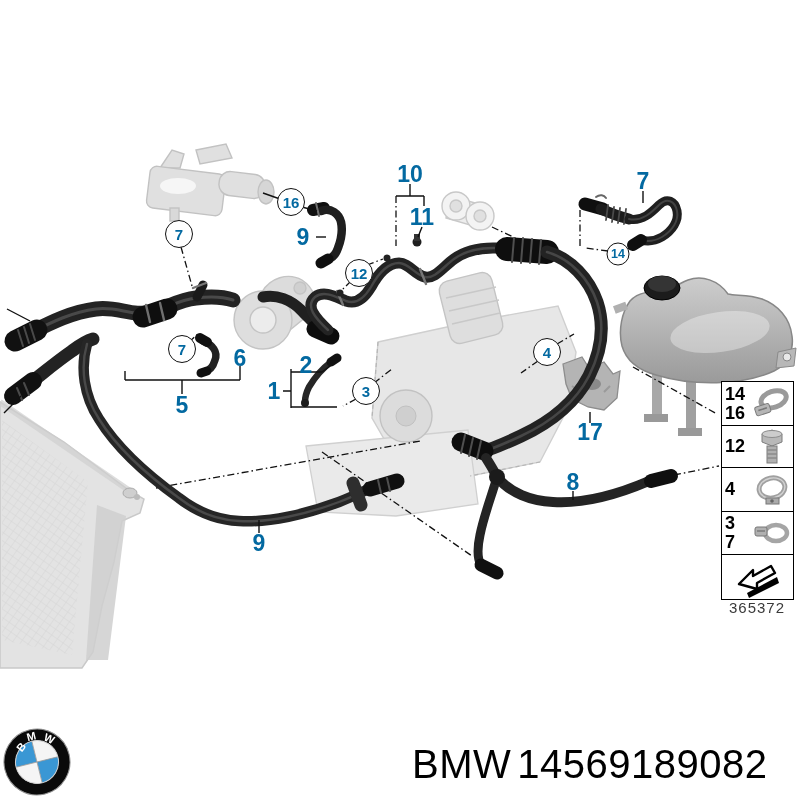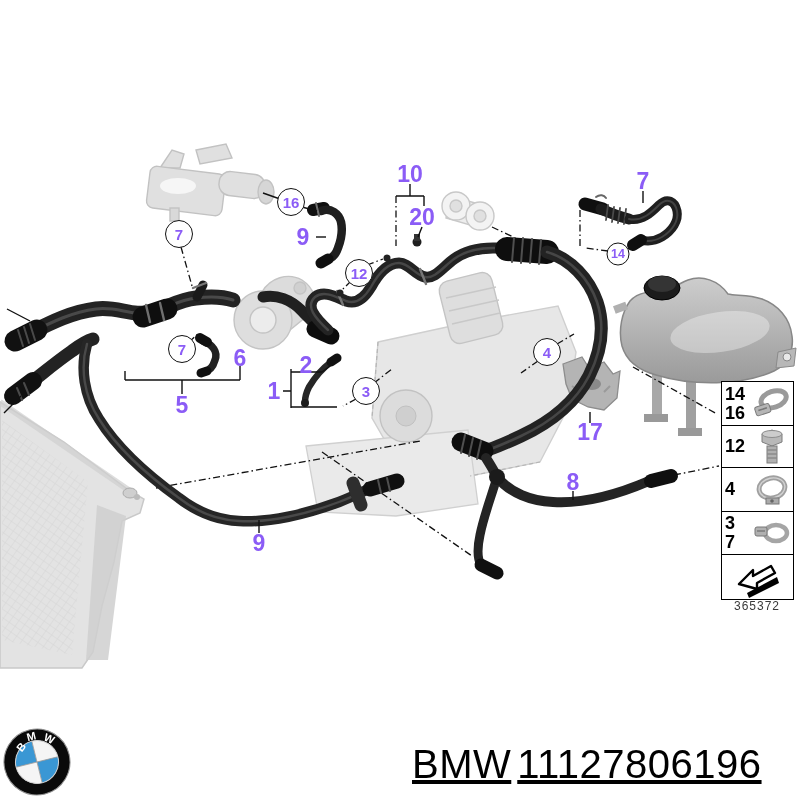--- a/index.html
+++ b/index.html
@@ -1,35 +1,35 @@
 <!DOCTYPE html>
 <html><head>
 <meta charset="utf-8">
 <style>
   html,body{margin:0;padding:0;background:#fff;}
   .stage{position:relative;width:800px;height:800px;background:#fff;overflow:hidden;
          font-family:"Liberation Sans",sans-serif;}
   .layer{position:absolute;left:0;top:0;}
-  .callout{position:absolute;transform:translate(-50%,-50%);color:#8b5cf6;
+  .callout{position:absolute;transform:translate(-50%,-50%);color:#0369a1;
            font-weight:bold;white-space:nowrap;line-height:1;}
   .callout.plain{font-size:23px;}
   .callout.circled{width:26px;height:26px;border:1.8px solid #111;border-radius:50%;
            background:#fff;font-size:15px;display:flex;align-items:center;justify-content:center;}
   .callout.circled.small{width:21px;height:21px;border-width:1.5px;font-size:12.5px;}
   .legend{position:absolute;left:721px;top:381px;width:71px;border:1.6px solid #000;background:#fff;}
   .legend-row{display:flex;align-items:center;border-bottom:1.4px solid #000;padding:1px 1px;}
   .legend-row:last-child{border-bottom:none;}
   .legend-nums{width:26px;display:flex;flex-direction:column;justify-content:center;
            font-weight:bold;font-size:18px;color:#000;line-height:1.05;padding-left:2px;}
   .legend-icon{flex:1;display:flex;align-items:center;justify-content:center;}
   .diagram-number{position:absolute;left:715px;top:599px;width:84px;text-align:center;
-           font-size:12px;color:#3a3a3a;letter-spacing:1px;}
+           font-size:15px;color:#3a3a3a;letter-spacing:1px;}
   .footer-part{position:absolute;left:412px;top:742px;font-size:40px;color:#000;
            letter-spacing:.5px;white-space:nowrap;}
-  .footer-part span{margin-right:6px;text-decoration:underline;}
+  .footer-part span{margin-right:6px;}
   .logo{position:absolute;left:1px;top:727px;}
 </style>
 </head>
 <body>
 
 <div class="stage">
 
   <svg class="layer" width="800" height="700" viewBox="0 0 800 700">
     <defs>
       <linearGradient id="tankGrad" x1="0" y1="0" x2="0" y2="1">
@@ -216,21 +216,21 @@
   <div class="callout plain" style="left:303px;top:237px"><span>9</span></div>
   <div class="callout circled" style="left:179px;top:234px">
       <span>7</span>
     </div>
   <div class="callout circled" style="left:182px;top:349px">
       <span>7</span>
     </div>
   <div class="callout plain" style="left:240px;top:358px"><span>6</span></div>
   <div class="callout plain" style="left:182px;top:405px"><span>5</span></div>
   <div class="callout plain" style="left:410px;top:174px"><span>10</span></div>
-  <div class="callout plain" style="left:422px;top:217px"><span>20</span></div>
+  <div class="callout plain" style="left:422px;top:217px"><span>11</span></div>
   <div class="callout circled" style="left:359px;top:273px">
       <span>12</span>
     </div>
   <div class="callout plain" style="left:306px;top:365px"><span>2</span></div>
   <div class="callout plain" style="left:274px;top:391px"><span>1</span></div>
   <div class="callout circled" style="left:366px;top:391px">
       <span>3</span>
     </div>
   <div class="callout circled" style="left:547px;top:352px">
       <span>4</span>
@@ -319,16 +319,16 @@
       <path d="M 36,35 L 36,56.5 A 21.5,21.5 0 0 0 57.5,35 Z" fill="#3a97d4"></path>
       <path d="M 36,35 L 14.5,35 A 21.5,21.5 0 0 0 36,56.5 Z" fill="#f5f5f5"></path>
       <path d="M 36,13.5 V 56.5 M 14.5,35 H 57.5" stroke="#9a9a9a" stroke-width="0.8" fill="none"></path>
       <circle cx="36" cy="35" r="21.5" fill="none" stroke="#cfcfcf" stroke-width="1"></circle>
       <text x="21" y="23" font-size="11" font-weight="bold" fill="#ffffff" font-family="Liberation Sans, sans-serif" transform="rotate(-38 21 19)">B</text>
       <text x="32" y="12.5" font-size="11" font-weight="bold" fill="#ffffff" font-family="Liberation Sans, sans-serif">M</text>
       <text x="45" y="17" font-size="11" font-weight="bold" fill="#ffffff" font-family="Liberation Sans, sans-serif" transform="rotate(38 49 19)">W</text>
     </g>
   </svg>
   <div class="footer-part">
-    <span>BMW</span><span>11127806196</span>
+    <span>BMW</span><span>14569189082</span>
   </div>
 
 </div>
 
 </body></html>

